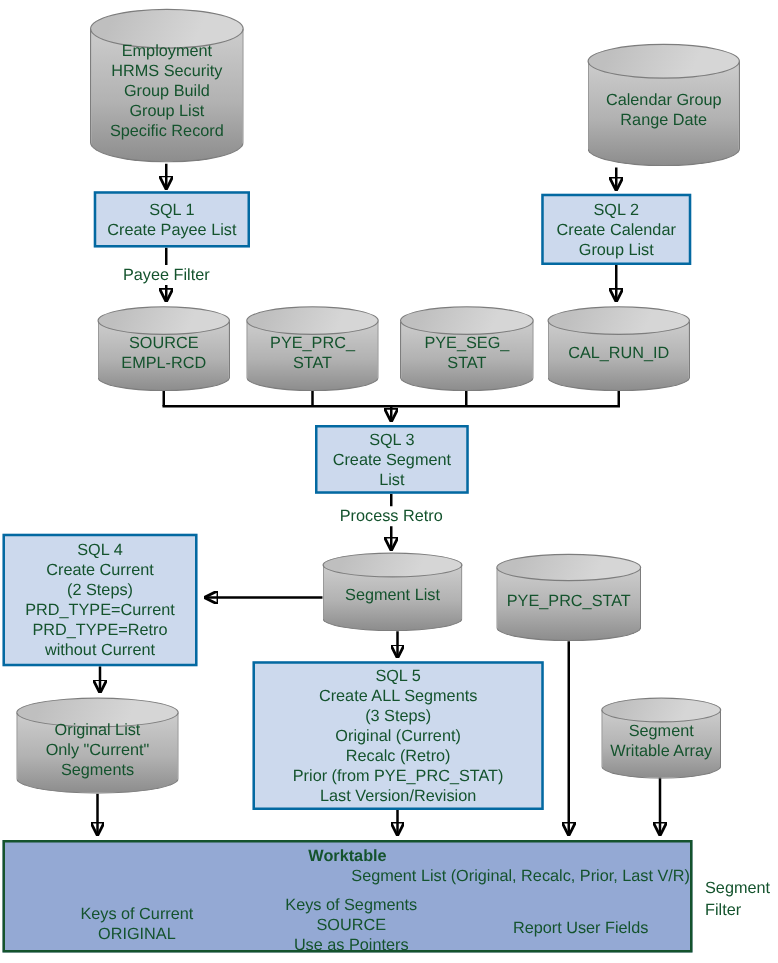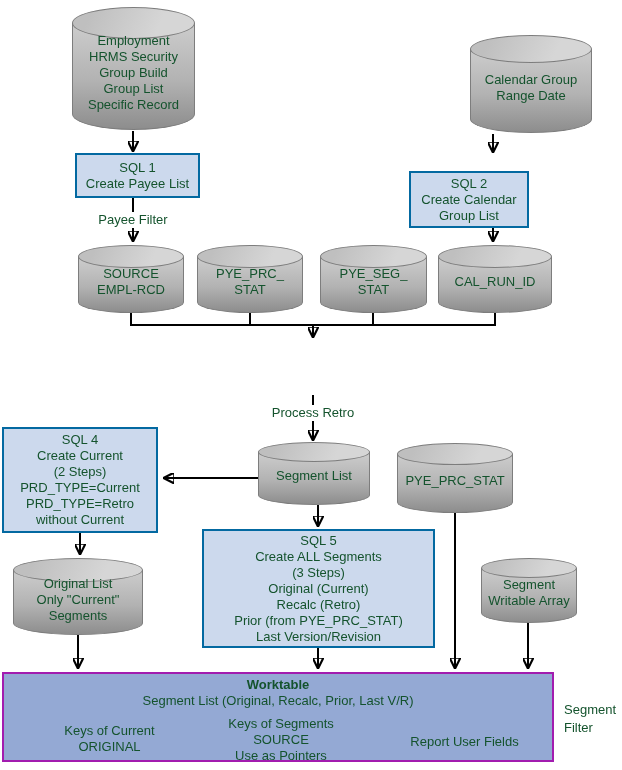--- a/index.html
+++ b/index.html
@@ -42,24 +42,24 @@
   }
 
   .flowlabel {
     position:absolute; z-index:3; background:#fff; padding:0 3px;
     transform:translateX(-50%); width:auto !important;
   }
   .side-label { position:absolute; z-index:2; text-align:left; width:auto !important; }
 
   .worktable {
     position:absolute; box-sizing:border-box; z-index:2;
-    background:var(--worktable-fill,#94a9d4); border:2px solid #a21caf;
+    background:var(--worktable-fill,#94a9d4); border:2px solid #14532d;
   }
   .wt-title { position:absolute; left:0; right:0; top:3px; text-align:center; font-weight:bold; }
-  .wt-sub   { position:absolute; left:0; right:0; top:19px; text-align:center; }
+  .wt-sub   { position:absolute; left:0; right:0; top:19px; text-align:right; }
   .wt-col   { position:absolute; }
 </style>
 </head>
 <body>
 
 <div class="stage">
 
   <svg class="wires" width="622" height="770" viewBox="0 0 622 770">
     <defs>
       <marker id="ah" viewBox="0 0 10 10" refX="8.5" refY="5" markerWidth="5.5" markerHeight="5.5" orient="auto-start-reverse">
@@ -174,24 +174,29 @@
     <div class="cyl-label">
         <span class="txt">Segment
 Writable Array</span>
       </div>
   </div>
 
   <div class="sqlbox" style="left:75px; top:153px; width:125px; height:45px;">
     <span class="txt">SQL 1
 Create Payee List</span>
   </div>
-  <div class="sqlbox" style="left:409px; top:155px; width:120px; height:57px;margin-top:16px;">
+  <div class="sqlbox" style="left:433px; top:155px; width:120px; height:57px;">
     <span class="txt">SQL 2
 Create Calendar
 Group List</span>
+  </div>
+  <div class="sqlbox" style="left:252px; top:340px; width:123px; height:55px;">
+    <span class="txt">SQL 3
+Create Segment
+List</span>
   </div>
   <div class="sqlbox" style="left:2px; top:427px; width:156px; height:106px;">
     <span class="txt">SQL 4
 Create Current
 (2 Steps)
 PRD_TYPE=Current
 PRD_TYPE=Retro
 without Current</span>
   </div>
   <div class="sqlbox" style="left:202px; top:529px; width:233px; height:119px;">

